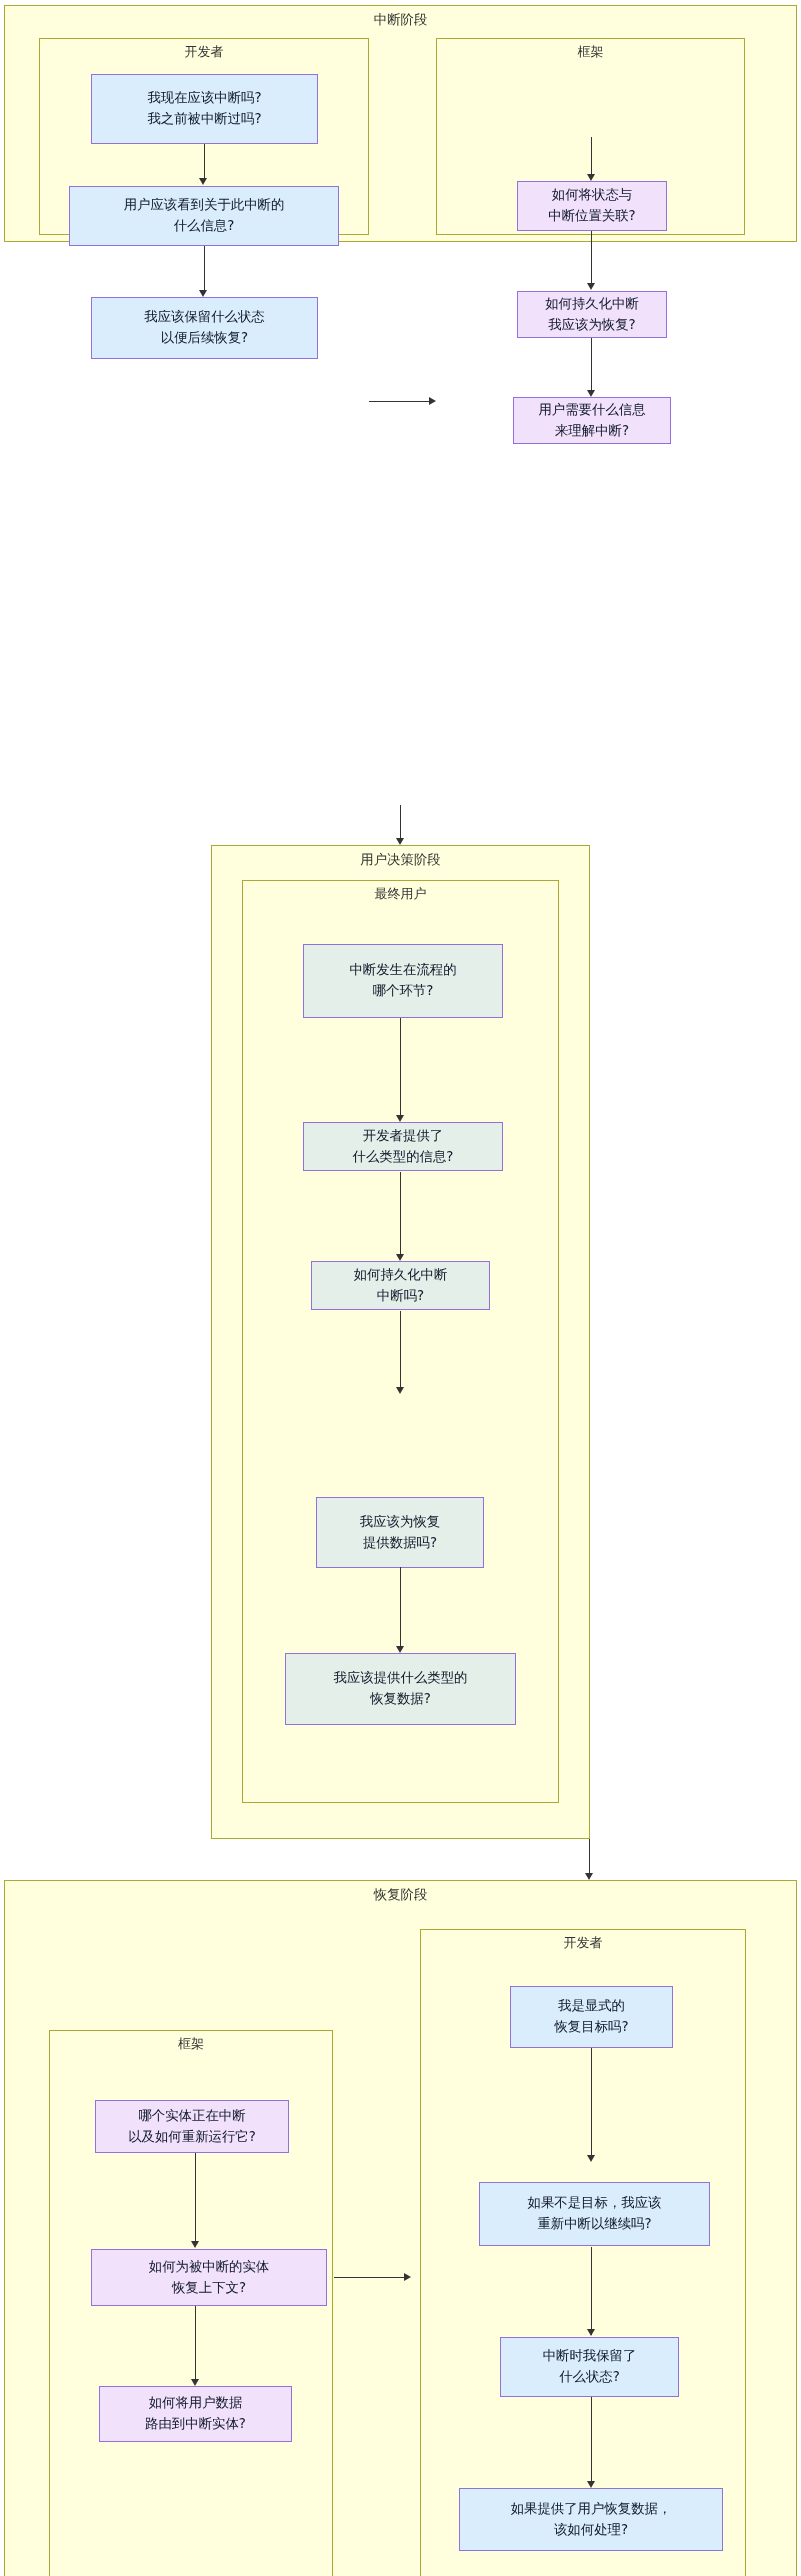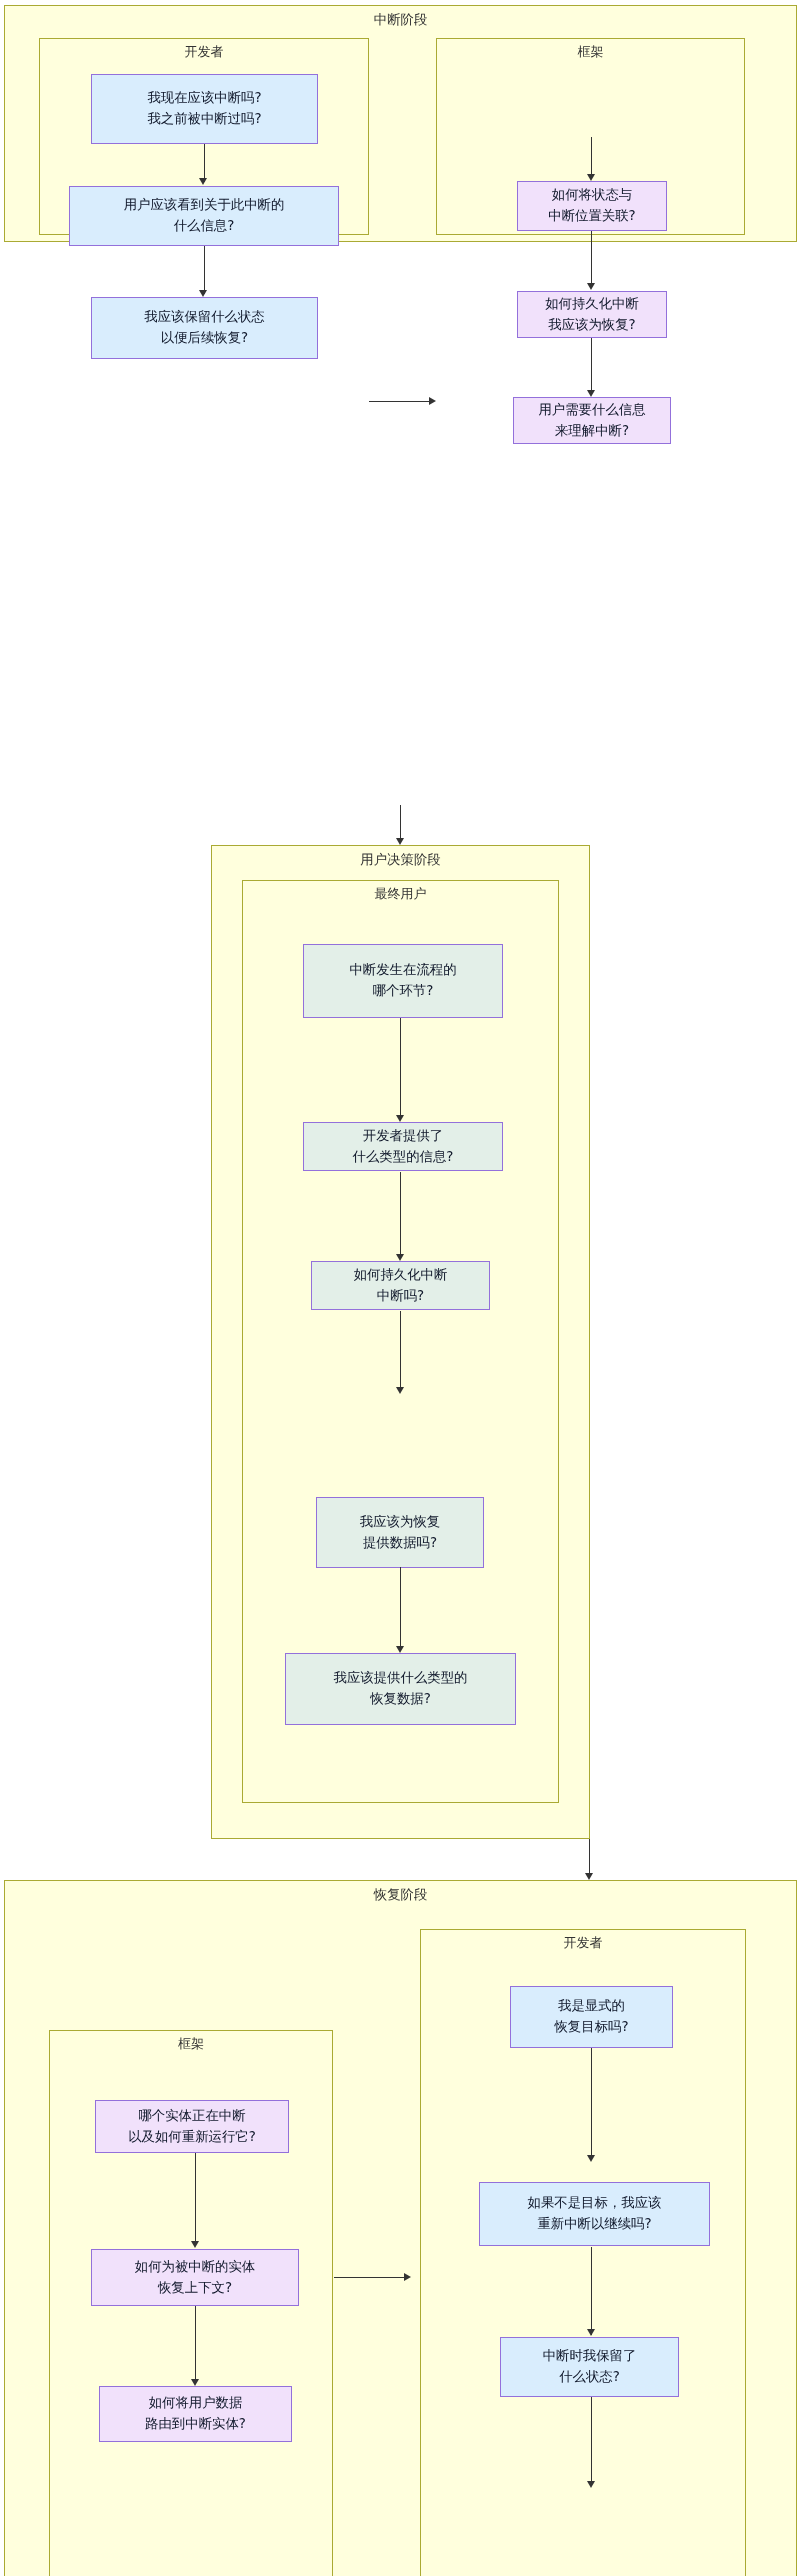--- a/index.html
+++ b/index.html
@@ -207,21 +207,21 @@
 
   <div class="node n-fw" style="left:95px;top:2100px;width:194px;height:53px;">
     <span>
       <span>哪个实体正在中断</span>
       <span>以及如何重新运行它?</span>
     </span>
   </div>
   <div class="edge-v" style="left:195px;top:2153px;height:93px;"></div>
   <div class="arrow-d" style="left:191px;top:2241px;"></div>
 
-  <div class="node n-fw" style="left:91px;top:2249px;width:208px;height:57px;">
+  <div class="node n-fw" style="left:91px;top:2249px;width:236px;height:57px;">
     <span>
       <span>如何为被中断的实体</span>
       <span>恢复上下文?</span>
     </span>
   </div>
   <div class="edge-v" style="left:195px;top:2306px;height:77px;"></div>
   <div class="arrow-d" style="left:191px;top:2379px;"></div>
 
   <div class="node n-fw" style="left:99px;top:2386px;width:193px;height:56px;">
     <span>
@@ -254,18 +254,24 @@
 
   <div class="node n-dev" style="left:500px;top:2337px;width:179px;height:60px;">
     <span>
       <span>中断时我保留了</span>
       <span>什么状态?</span>
     </span>
   </div>
   <div class="edge-v" style="left:591px;top:2397px;height:88px;"></div>
   <div class="arrow-d" style="left:587px;top:2481px;"></div>
 
+  <div class="node n-dev" style="left:459px;top:2488px;width:264px;height:63px;">
+    <span>
+      <span>如果提供了用户恢复数据，</span>
+      <span>该如何处理?</span>
+    </span>
+  </div>
 
   <div class="edge-h" style="left:334px;top:2277px;width:72px;"></div>
   <div class="arrow-r" style="left:404px;top:2273px;"></div>
 
 </div>
 
 
 </body></html>

